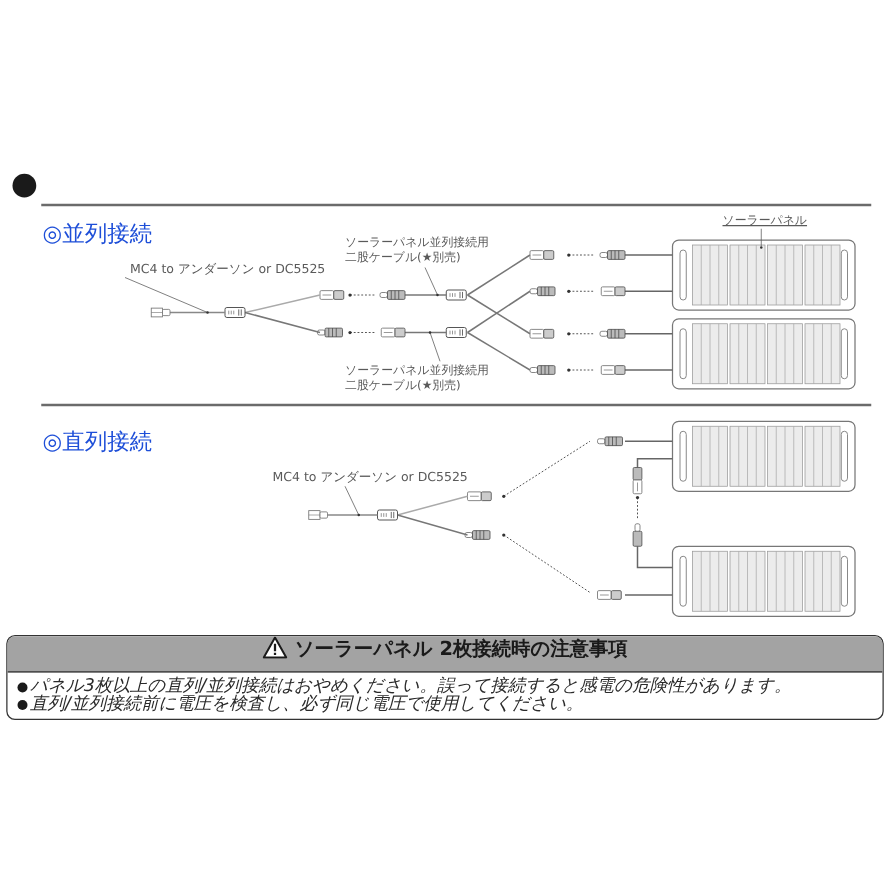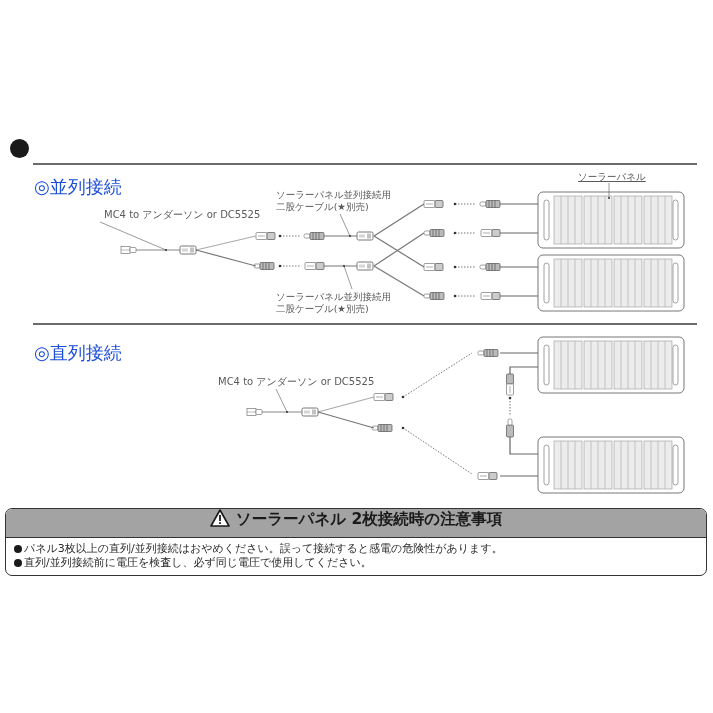--- a/index.html
+++ b/index.html
@@ -9,21 +9,21 @@
   .main-title { left:10px; top:134px; font-size:25px; font-weight:bold; letter-spacing:0px; color:#1a1a1a; white-space:nowrap; }
   .main-title .dot { display:inline-block; width:19px; height:19px; border-radius:50%; background:#1a1a1a; margin-right:2px; vertical-align:-1px; }
   .rule { left:33px; width:664px; height:2px; background:#6b6b6b; }
   .section-title { font-size:18px; color:#1d4ed8; white-space:nowrap; }
   .lbl { font-size:9.5px; color:#5a5a5a; white-space:nowrap; line-height:12px; }
   .lbl2 { font-size:10px; color:#5a5a5a; white-space:nowrap;margin-left:14px; }
   svg.diagram { position:absolute; left:0; top:0; }
   .notice { left:5px; top:508px; width:700px; height:66px; border:1.5px solid #333; border-radius:7px; overflow:hidden; background:#fff; }
   .notice-head { height:28px; background:#a3a3a3; border-bottom:1px solid #333; display:flex; justify-content:center; font-size:15.5px; font-weight:bold; color:#1a1a1a; }
   .notice-head .warn { display:inline-block; width:20px; height:18px; margin-right:6px; }
-  .notice-body { padding:4px 0 0 8px; font-size:11px; color:#2a2a2a; line-height:14px; }
+  .notice-body { padding:4px 0 0 8px; font-size:14px; color:#2a2a2a; line-height:14px;font-style:italic; }
   .notice-body .bullet { display:inline-block; width:8px; height:8px; border-radius:50%; background:#1a1a1a; margin-right:2px; vertical-align:-1px; }
 </style>
 </head>
 <body>
 
 <div class="abs main-title">
   <span class="dot"></span>
 </div>
 <div class="abs rule" style="top:163px;"></div>
 

